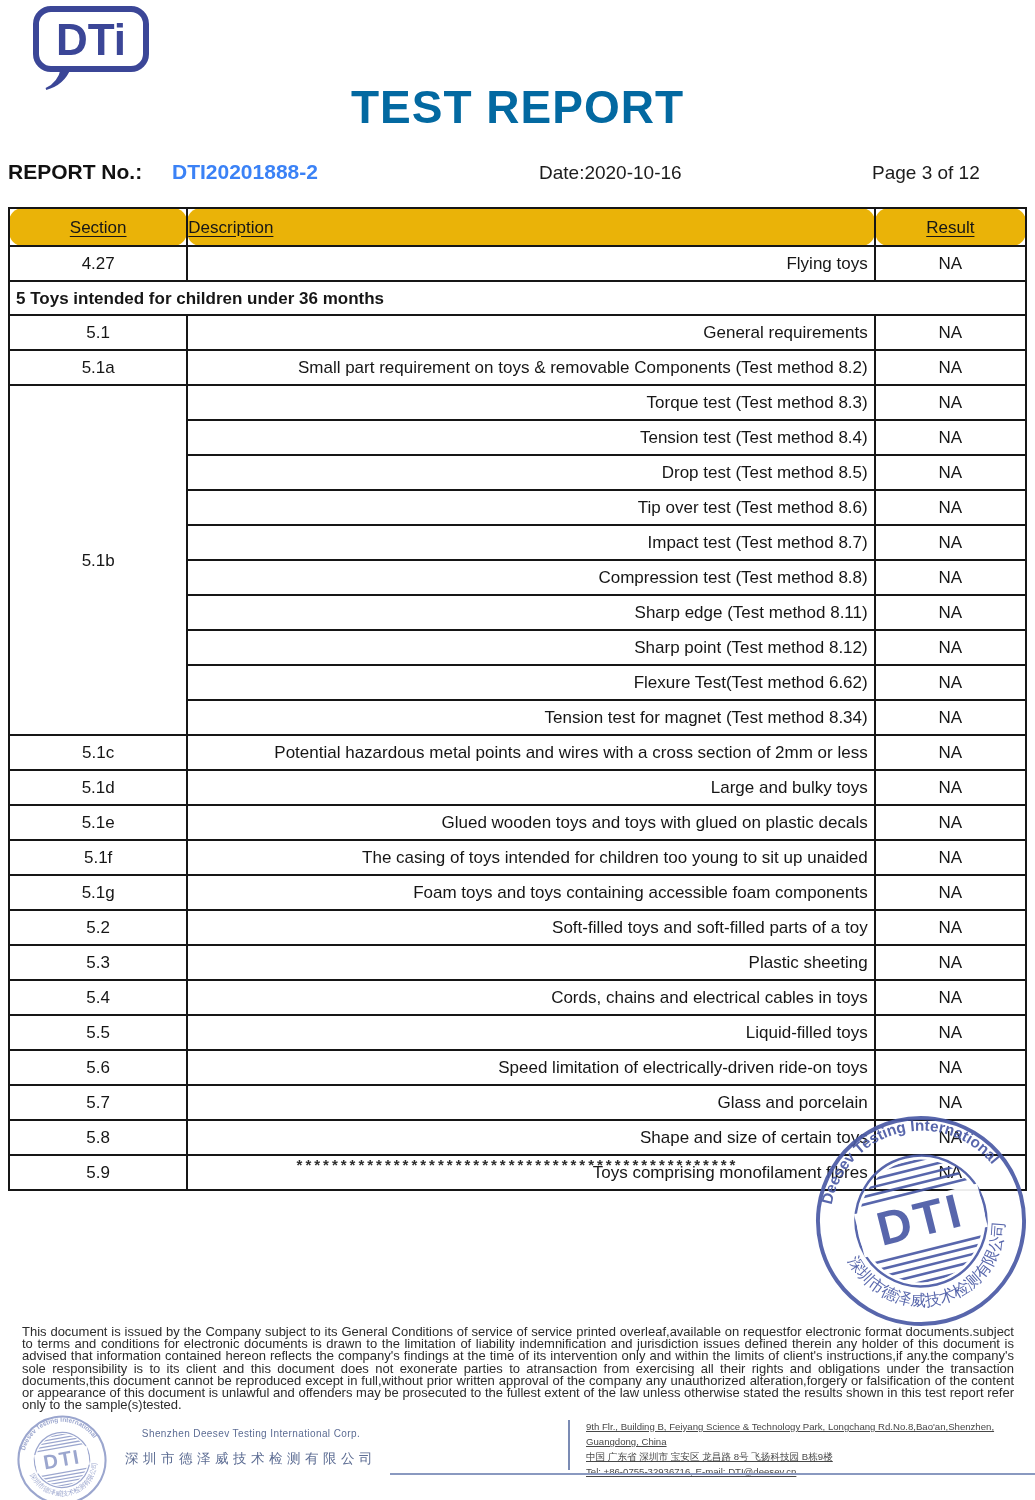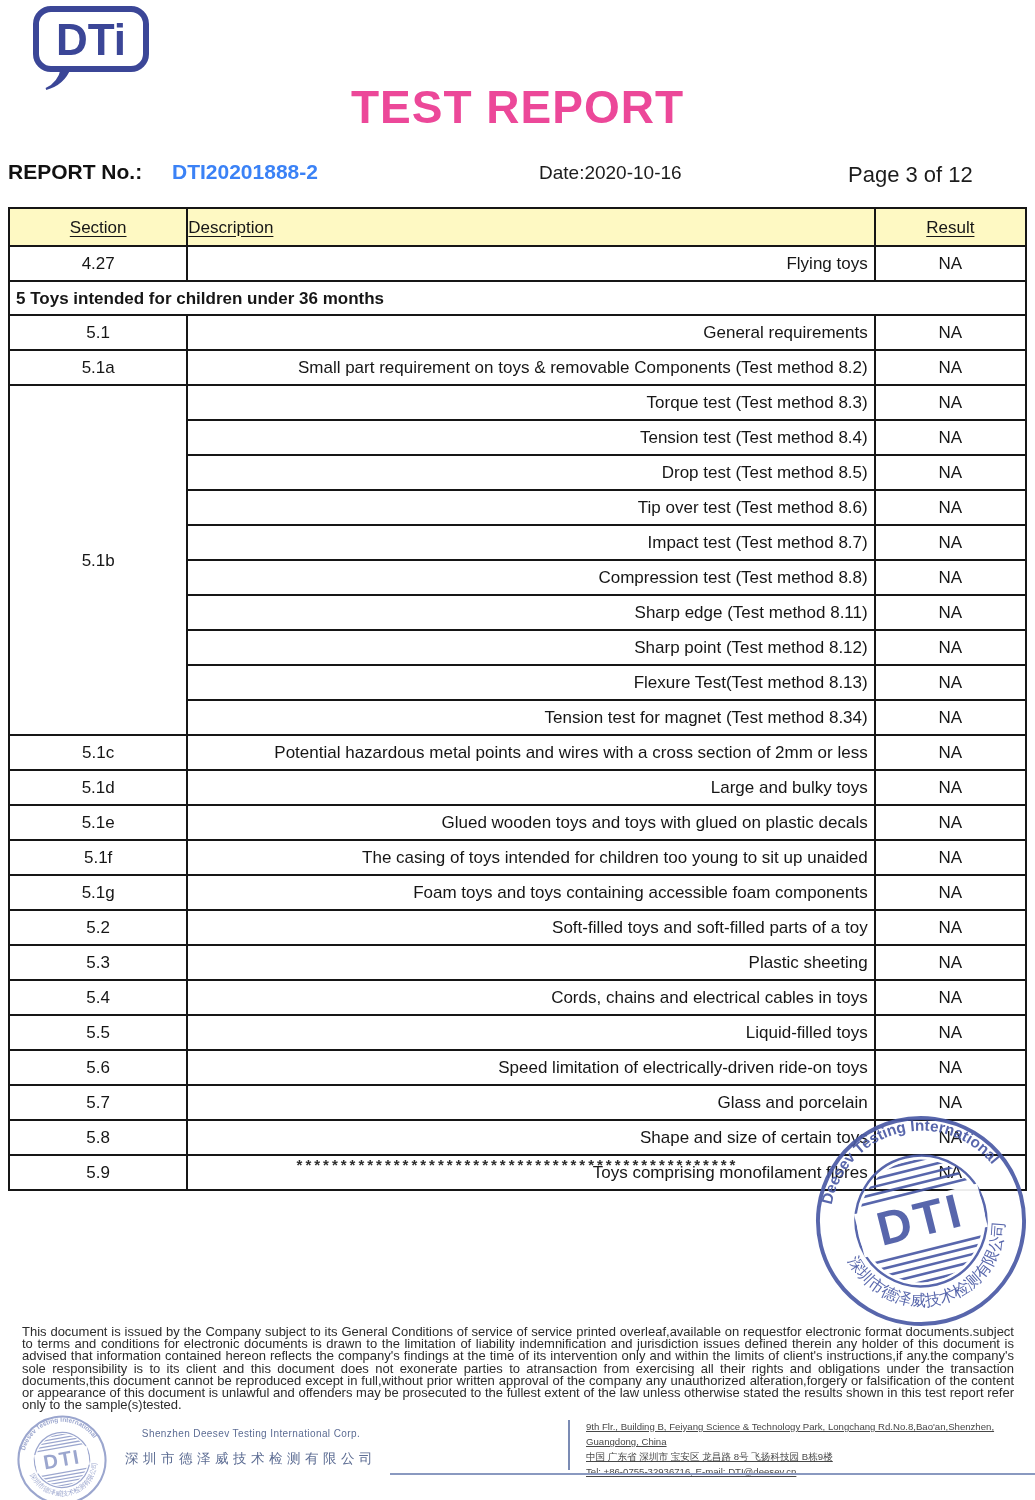--- a/index.html
+++ b/index.html
@@ -3,32 +3,32 @@
 <meta charset="utf-8">
 <style>
   html,body{margin:0;padding:0;background:#ffffff;}
   .page{
     position:relative;width:1035px;height:1500px;background:#ffffff;overflow:hidden;
     font-family:"Liberation Sans","DejaVu Sans",sans-serif;color:#1c1c1c;
   }
   
   .logo{position:absolute;left:32px;top:5px;width:120px;height:88px;}
   .title{position:absolute;top:80px;left:0;width:100%;text-align:center;
-    font-size:46px;font-weight:700;letter-spacing:1px;color:#ec4899;}
+    font-size:46px;font-weight:700;letter-spacing:1px;color:#0369a1;}
   .report-line{position:absolute;top:160px;left:8px;width:1019px;height:28px;}
   .report-no-label{position:absolute;left:0;top:0;font-size:21px;font-weight:700;color:#111;}
   .report-no{position:absolute;left:158px;top:0;font-size:21px;font-weight:700;color:#3b82f6;margin-left:6px;}
   .report-date{position:absolute;left:531px;top:2px;font-size:19px;color:#1c1c1c;}
-  .report-page{position:absolute;left:840px;top:2px;font-size:22px;color:#1c1c1c;}
+  .report-page{position:absolute;left:864px;top:2px;font-size:19px;color:#1c1c1c;}
   
   .report-table{position:absolute;top:207px;left:8px;width:1019px;border-collapse:collapse;
     font-size:17px;color:#161616;}
   .report-table td,.report-table th{border:2px solid #161616;padding:3px 6px;line-height:23px;}
-  .report-table th{background:#fef9c3;font-weight:400;text-decoration:underline;
-    text-underline-offset:3px;height:30px;}
+  .report-table th{background:#eab308;font-weight:400;text-decoration:underline;
+    text-underline-offset:3px;height:30px;border-radius:14px;}
   .col-section{width:178px;}
   .col-desc{width:686px;}
   .col-result{width:151px;}
   th.h-desc{text-align:left;padding-left:0;}
   .sec-cell{text-align:center;vertical-align:middle;height:27px;}
   .desc-cell{text-align:right;padding-left:12px;height:27px;}
   .res-cell{text-align:center;vertical-align:middle;}
   .group-cell{font-weight:700;text-align:left;padding-left:6px;height:26px;}
   
   .separator{position:absolute;top:1156px;left:0;width:100%;text-align:center;
@@ -132,21 +132,21 @@
         </tr>
         <tr>
           <td class="desc-cell">Sharp edge (Test method 8.11)</td>
           <td class="res-cell">NA</td>
         </tr>
         <tr>
           <td class="desc-cell">Sharp point (Test method 8.12)</td>
           <td class="res-cell">NA</td>
         </tr>
         <tr>
-          <td class="desc-cell">Flexure Test(Test method 8.13)</td>
+          <td class="desc-cell">Flexure Test(Test method 6.62)</td>
           <td class="res-cell">NA</td>
         </tr>
         <tr>
           <td class="desc-cell">Tension test for magnet (Test method 8.34)</td>
           <td class="res-cell">NA</td>
         </tr>
         <tr>
           <td class="sec-cell">5.1c</td>
           <td class="desc-cell">Potential hazardous metal points and wires with a cross section of 2mm or less</td>
           <td class="res-cell">NA</td>

